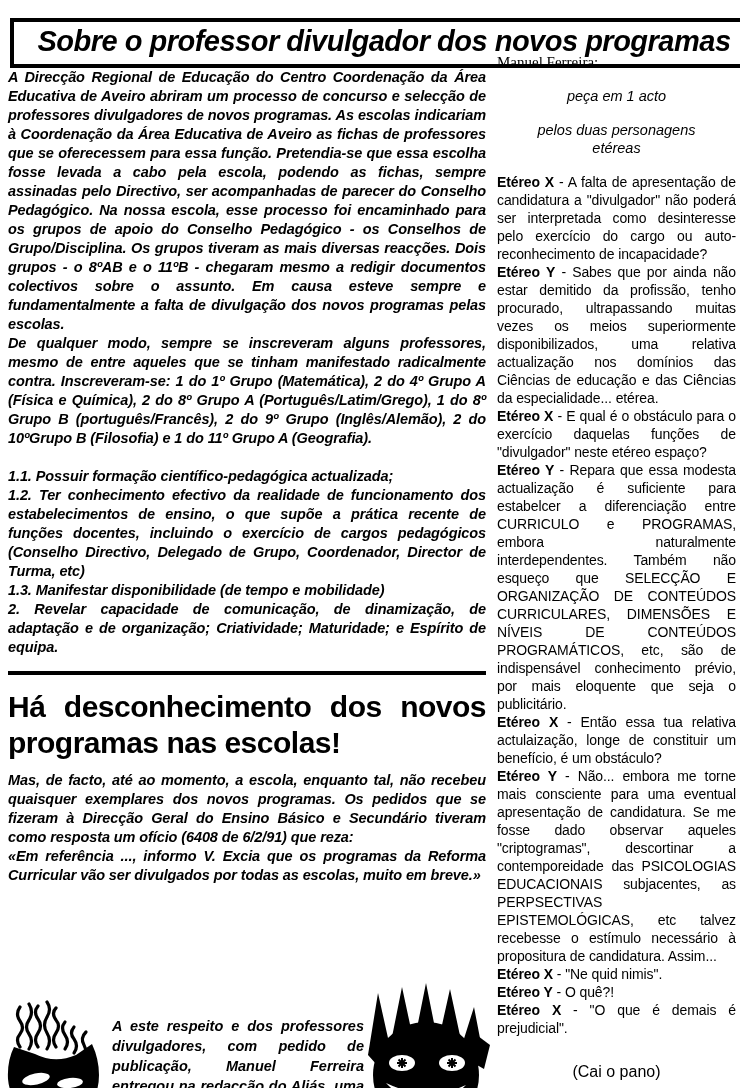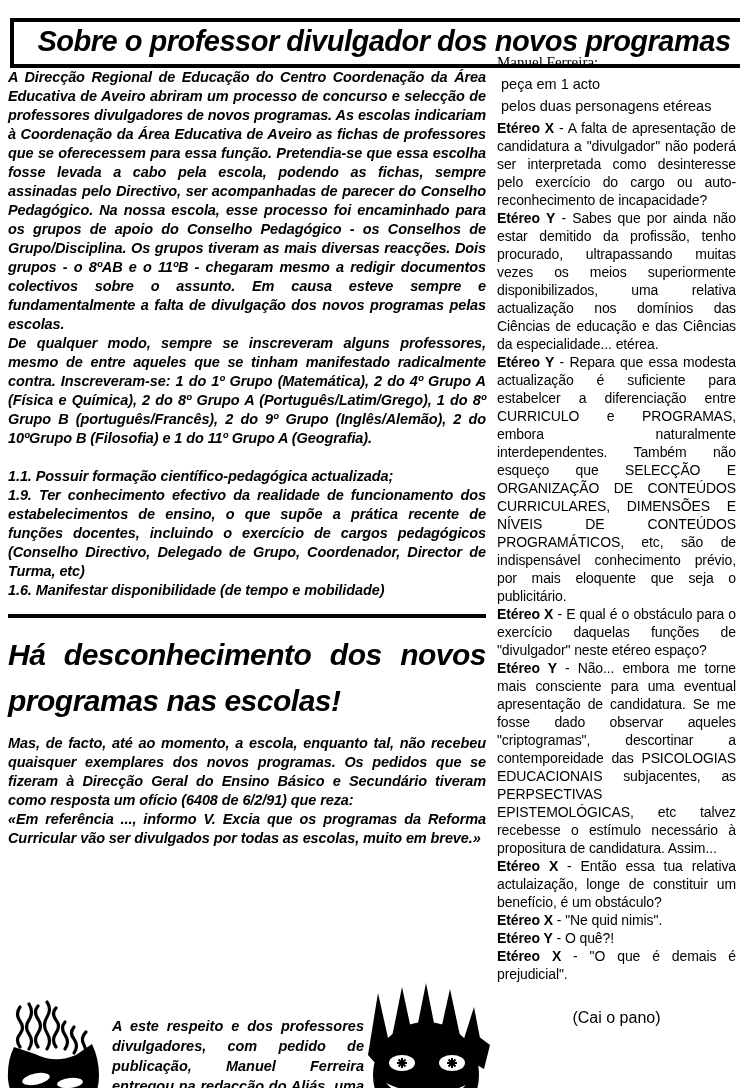--- a/index.html
+++ b/index.html
@@ -28,22 +28,22 @@
     margin:0; font-size:14.5px; font-weight:bold; font-style:italic;
     line-height:19px; text-align:justify; letter-spacing:-0.1px;
   }
   .perfil-block { margin-top:19px; }
   .divider {
     border:none; border-top:4px solid #000;
     margin:14px 0 0 0; width:478px;
   }
   .headline2 {
     margin:14px 0 10px 0;
-    font-size:30px; font-weight:bold; font-style:italic;
-    line-height:46px; text-align:justify; text-align-last:left;
+    font-size:30px; font-weight:bold; 
+    line-height:36px; text-align:justify; text-align-last:left;
     letter-spacing:-0.5px;
   }
   .bottom-strip { position:absolute; left:0; top:989px; width:495px; height:143px; }
   .mask-left  { position:absolute; left:4px;  top:0px;  }
   .mask-right { position:absolute; left:362px; top:-16px; }
   .caption {
     position:absolute; left:112px; top:12px; width:252px;
     font-size:14.5px; font-weight:bold; font-style:italic;
     line-height:20px; text-align:justify;
   }
@@ -52,21 +52,21 @@
     position:absolute; left:497px; top:54px; width:239px;
   }
   .byline {
     margin:0; font-family:"Liberation Serif", serif;
     font-size:15px; text-align:left;
   }
   .play-title {
     margin:3px 0 2px 0; font-size:22px; font-weight:bold;
     text-align:center; letter-spacing:-0.3px;
   }
-  .subtitle { margin:4px; font-size:14.5px; text-align:left; line-height:18px; }
+  .subtitle { margin:16px; font-size:14.5px; text-align:center; line-height:18px;font-style:italic; }
   .dialogue { }
   .dialogue p {
     margin:0; font-size:14px; line-height:18px;
     text-align:justify; letter-spacing:-0.1px;
   }
   .dialogue p b { font-weight:bold; }
   .closing {
     margin-top:26px; font-size:16px; text-align:center;
   }
 </style>
@@ -78,22 +78,23 @@
 </div>
 
 <div class="left-col">
   <div class="body-bi">
       <p>A Direcção Regional de Educação do Centro Coordenação da Área Educativa de Aveiro abriram um processo de concurso e selecção de professores divulgadores de novos programas. As escolas indicariam à Coordenação da Área Educativa de Aveiro as fichas de professores que se oferecessem para essa função. Pretendia-se que essa escolha fosse levada a cabo pela escola, podendo as fichas, sempre assinadas pelo Directivo, ser acompanhadas de parecer do Conselho Pedagógico.  Na nossa escola, esse processo foi encaminhado para os grupos de apoio do Conselho Pedagógico - os Conselhos de Grupo/Disciplina. Os grupos tiveram as mais diversas reacções. Dois grupos - o 8ºAB e o 11ºB - chegaram mesmo a redigir documentos colectivos sobre o assunto. Em causa esteve sempre e fundamentalmente a falta de divulgação dos novos programas pelas escolas.</p>
       <p>De qualquer modo, sempre se  inscreveram alguns professores, mesmo de entre aqueles que se tinham manifestado radicalmente contra.  Inscreveram-se: 1 do 1º Grupo (Matemática), 2 do 4º Grupo A (Física e Química), 2 do 8º Grupo A (Português/Latim/Grego), 1 do 8º Grupo B (português/Francês), 2 do 9º Grupo (Inglês/Alemão), 2 do 10ºGrupo B (Filosofia)  e 1 do 11º Grupo A (Geografia).</p>
     </div>
 
   <div class="body-bi perfil-block">
       <p>1.1. Possuir formação científico-pedagógica actualizada;</p>
-      <p>1.9. Ter conhecimento efectivo da realidade de funcionamento dos estabelecimentos de ensino, o que supõe a prática recente de funções docentes, incluindo o exercício de cargos pedagógicos (Conselho Directivo, Delegado de Grupo, Coordenador, Director de Turma, etc)</p>
-      <p>1.6. Manifestar disponibilidade (de tempo e mobilidade)</p>
+      <p>1.2. Ter conhecimento efectivo da realidade de funcionamento dos estabelecimentos de ensino, o que supõe a prática recente de funções docentes, incluindo o exercício de cargos pedagógicos (Conselho Directivo, Delegado de Grupo, Coordenador, Director de Turma, etc)</p>
+      <p>1.3. Manifestar disponibilidade (de tempo e mobilidade)</p>
+      <p>2. Revelar  capacidade de comunicação, de dinamização, de adaptação e de organização; Criatividade; Maturidade; e Espírito de equipa.</p>
     </div>
 
   <hr class="divider">
 
   <h2 class="headline2">Há desconhecimento dos novos programas nas escolas!</h2>
 
   <div class="body-bi">
       <p>Mas, de facto, até ao momento, a escola, enquanto tal, não recebeu quaisquer exemplares dos novos programas. Os pedidos que se fizeram à Direcção Geral do Ensino Básico e Secundário tiveram como resposta um ofício  (6408 de 6/2/91) que reza:</p>
       <p>«Em referência ..., informo V. Excia que os programas da Reforma Curricular vão ser divulgados por todas as escolas, muito em breve.»</p>
     </div>
@@ -135,23 +136,23 @@
 </div>
 
 <div class="right-col">
   <p class="byline">Manuel Ferreira:</p>
   <p class="subtitle">peça em 1 acto</p>
   <p class="subtitle">pelos duas personagens etéreas</p>
 
   <div class="dialogue">
       <p><b>Etéreo X</b> - A falta de apresentação de candidatura a "divulgador" não poderá ser interpretada como desinteresse pelo exercício do cargo ou auto-reconhecimento de incapacidade?</p>
       <p><b>Etéreo Y</b> - Sabes que por ainda não estar demitido da profissão, tenho procurado, ultrapassando muitas vezes os meios superiormente disponibilizados, uma relativa actualização nos domínios das Ciências de educação e das Ciências da especialidade... etérea.</p>
+      <p><b>Etéreo X</b> - E qual é o obstáculo para o exercício daquelas funções de "divulgador" neste etéreo espaço?</p>
       <p><b>Etéreo Y</b> - Repara que essa modesta actualização é suficiente para estabelcer a diferenciação entre CURRICULO e PROGRAMAS, embora naturalmente interdependentes. Também não esqueço que SELECÇÃO E ORGANIZAÇÃO DE CONTEÚDOS CURRICULARES, DIMENSÕES E NÍVEIS DE CONTEÚDOS PROGRAMÁTICOS, etc, são de indispensável conhecimento prévio, por mais eloquente que seja o publicitário.</p>
-      <p><b>Etéreo X</b> - E qual é o obstáculo para o exercício daquelas funções de "divulgador" neste etéreo espaço?</p>
+      <p><b>Etéreo X</b> - Então essa tua relativa actulaização, longe de constituir um benefício, é um obstáculo?</p>
       <p><b>Etéreo Y</b> - Não... embora me torne mais consciente para uma eventual apresentação de candidatura. Se me fosse dado observar aqueles "criptogramas", descortinar a contemporeidade das PSICOLOGIAS EDUCACIONAIS subjacentes, as PERPSECTIVAS EPISTEMOLÓGICAS, etc talvez recebesse o estímulo necessário à propositura de candidatura. Assim...</p>
-      <p><b>Etéreo X</b> - Então essa tua relativa actulaização, longe de constituir um benefício, é um obstáculo?</p>
       <p><b>Etéreo X</b> - "Ne quid nimis".</p>
       <p><b>Etéreo Y</b> - O quê?!</p>
       <p><b>Etéreo X</b> - "O que é demais é prejudicial".</p>
     </div>
 
   <p class="closing">(Cai o pano)</p>
 </div>
 
 </body></html>

